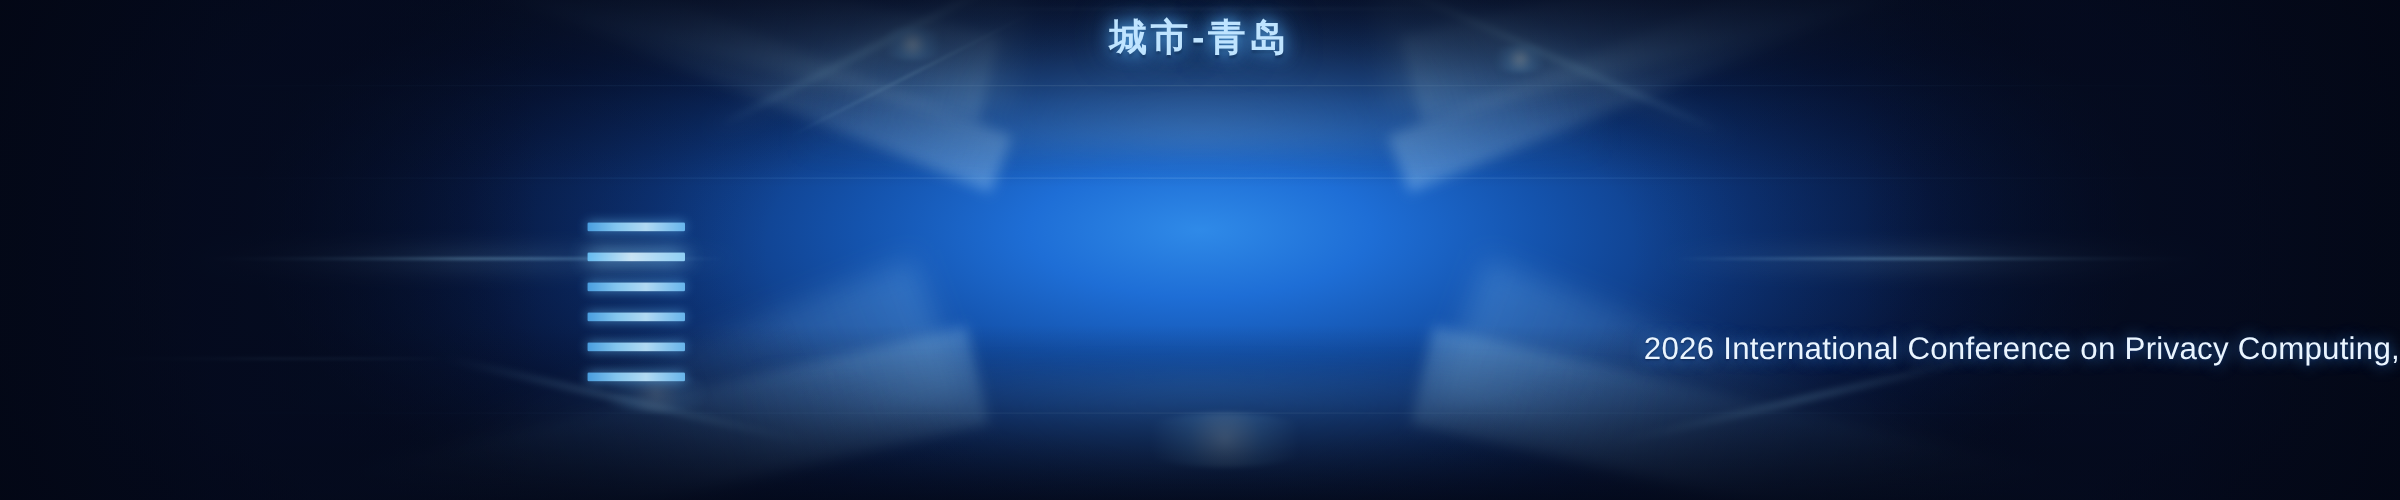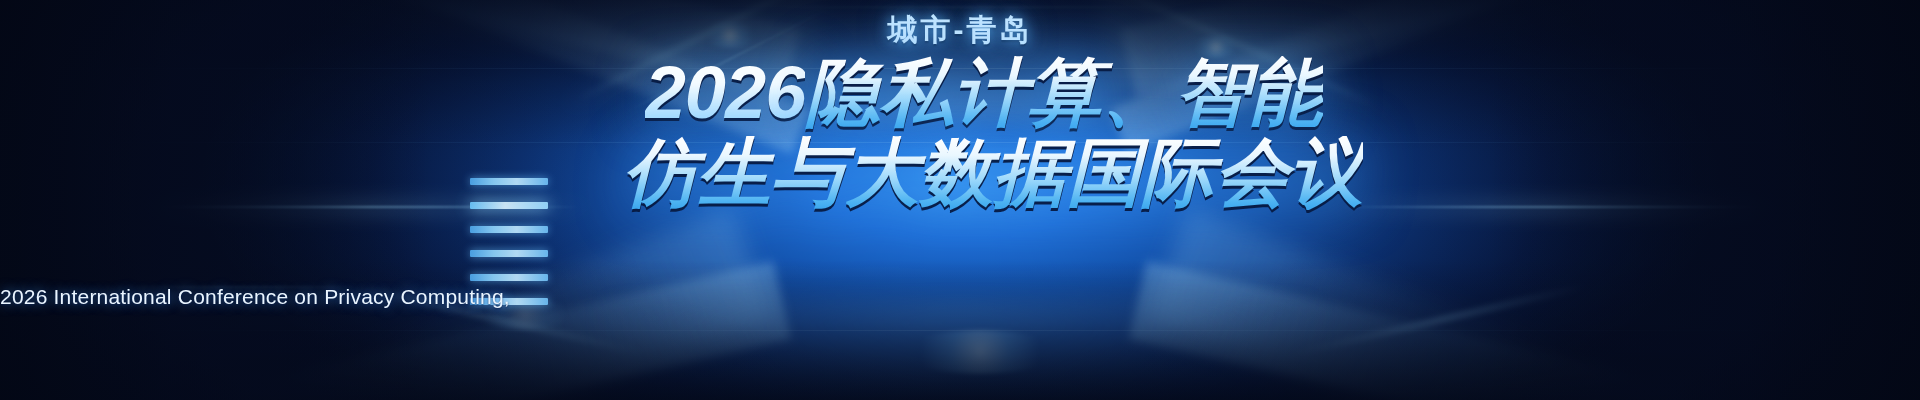--- a/index.html
+++ b/index.html
@@ -102,25 +102,24 @@
     background:linear-gradient(90deg,#4fa9ec 0%,#8fd4fb 30%,#bfe8ff 60%,#6fc0f6 100%);
     box-shadow:0 0 9px rgba(110,195,255,0.65);
     opacity:.92;
   }
   .bar.hot{
     background:linear-gradient(90deg,#6cc6fb 0%,#d8f2ff 45%,#9bdcff 100%);
     box-shadow:0 0 16px rgba(150,220,255,0.95);
   }
 
   .sub{
-    position:absolute;left:0;right:0;text-align:left;
-    color:#eaf5ff;font-size:21px;line-height:1.42;font-weight:400;
+    position:absolute;left:0;right:0;text-align:right;
+    color:#eaf5ff;font-size:25px;line-height:1.42;font-weight:400;
     letter-spacing:0.2px;
     text-shadow:0 0 12px rgba(70,150,245,0.8),0 1px 2px rgba(5,18,52,0.85);
-    margin-top:20px;
   }
   .sub .l1{display:block;}
   .sub .l2{display:block;}
 </style>
 </head>
 <body>
 
 <div id="stage">
 
   <div class="bg-base"></div>
@@ -203,27 +202,19 @@
 
     <div class="barstack">
       <div class="bar"></div>
       <div class="bar hot"></div>
       <div class="bar"></div>
       <div class="bar"></div>
       <div class="bar"></div>
       <div class="bar"></div>
     </div>
 
-    <div class="title-wrap">
-      <span class="tline tline1">
-        <span class="seg seg-white">2026</span><span class="seg seg-cyan seg-cn">隐私计算、智能</span>
-      </span>
-      <span class="tline tline2">
-        <span class="seg seg-cyan seg-cn">仿生与大数据国际会议</span>
-      </span>
-    </div>
 
     <div class="sub" style="top:262px;">
       <span class="l1">2026 International Conference on Privacy Computing,</span>
     </div>
 
   </div>
 </div>
 
 </body></html>

